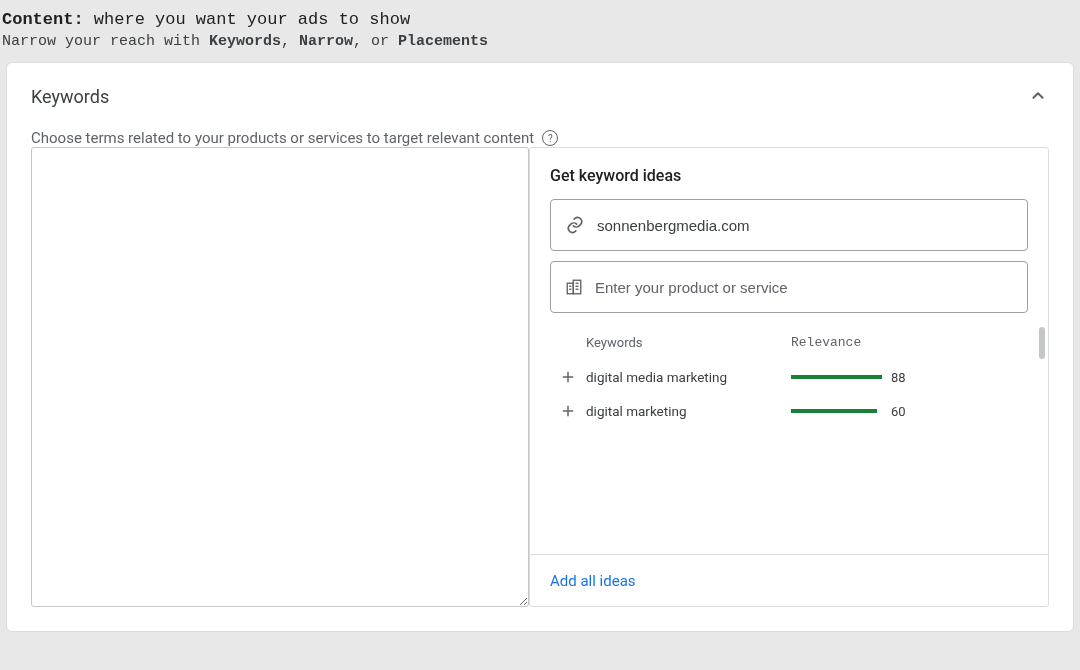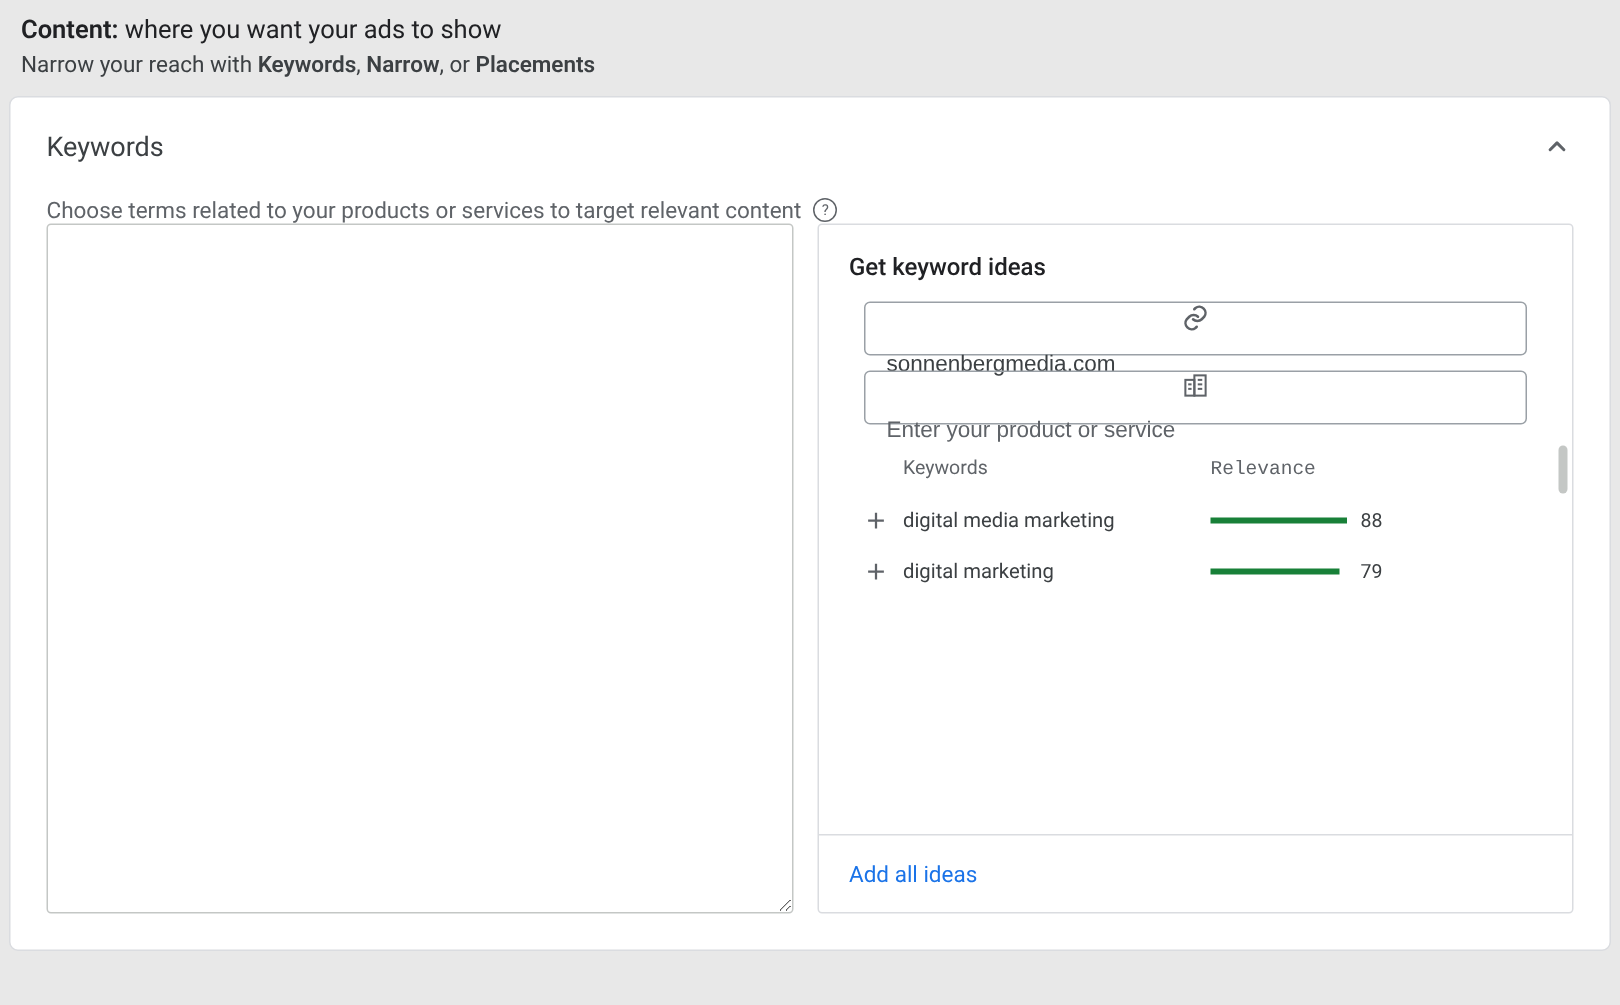--- a/index.html
+++ b/index.html
@@ -5,66 +5,66 @@
     * { box-sizing: border-box; margin: 0; padding: 0; }
     body {
       font-family: Roboto, Arial, sans-serif;
       background: #e8e8e8;
       width: 1080px;
       height: 670px;
       overflow: hidden;
       color: #3c4043;
     }
     .header {
-      padding: 10px 14px 12px;
+      padding: 10px 2px 12px;
+      font-family: Liberation Mono, monospace;
     }
     .header-line1 { font-size: 17px; color: #202124; }
     .header-line1 b { font-weight: 600; }
     .header-line2 { font-size: 15px; color: #3c4043; margin-top: 4px; }
     .header-line2 b { font-weight: 600; }
     .card {
       background: #fff;
       border: 1px solid #dadce0;
       border-radius: 6px;
       margin: 0 6px 10px;
       padding: 22px 24px 24px;
     }
     .card-header { display: flex; justify-content: space-between; align-items: center; }
     .card-title { font-size: 18px; color: #3c4043; font-weight: 400; }
     .chevron { color: #5f6368; }
     .desc-row { display: flex; align-items: center; gap: 8px; margin-top: 22px; margin-bottom: 0; }
     .desc { font-size: 15px; color: #5f6368; }
     .help-icon { width: 16px; height: 16px; border: 1.3px solid #5f6368; border-radius: 50%; display:flex; align-items:center; justify-content:center; font-size:10px; color:#5f6368; }
-    .cols { display: flex; gap: 16px; }
+    .cols { display: flex; gap: 0; }
     .left-box {
       flex: 0 0 498px;
       height: 460px;
       border: 1px solid #c4c7c5;
       border-radius: 3px;
       background: #fff;
     }
     .right-box {
       flex: 1;
       border: 1px solid #dadce0;
       border-radius: 3px;
       display:flex;
       flex-direction:column;
       height: 460px;
     }
     .ideas-title { font-size: 16px; font-weight: 500; color: #202124; padding: 18px 20px 14px; }
     .field {
-      margin: 0 30px 10px;
+      margin: 0 20px 10px;
       border: 1px solid #9aa0a6;
       border-radius: 4px;
       display: flex;
       align-items: center;
-      height: 36px;
+      height: 52px;
       padding: 0 14px;
       gap: 12px;
-      flex-direction: column;
     }
     .field input {
       border: none;
       outline: none;
       font-size: 15px;
       color: #3c4043;
       width: 100%;
       background: transparent;
     }
     .field input::placeholder { color: #5f6368; }
@@ -175,21 +175,21 @@
                     <line x1="12" y1="5" x2="12" y2="19" stroke="#5f6368" stroke-width="2"></line>
                     <line x1="5" y1="12" x2="19" y2="12" stroke="#5f6368" stroke-width="2"></line>
                   </svg>
                 </span>
               </div>
               <div class="kw-cell">digital marketing</div>
               <div class="rel-cell">
                 <div class="bar-track">
                   <div class="bar-fill" style="width: 86.48px;"></div>
                 </div>
-                <div class="rel-num">79</div>
+                <div class="rel-num">60</div>
               </div>
             </div>
           </div>
       </div>
 
       <div class="footer-link">
         <a>Add all ideas</a>
       </div>
     </div>
   </div>

